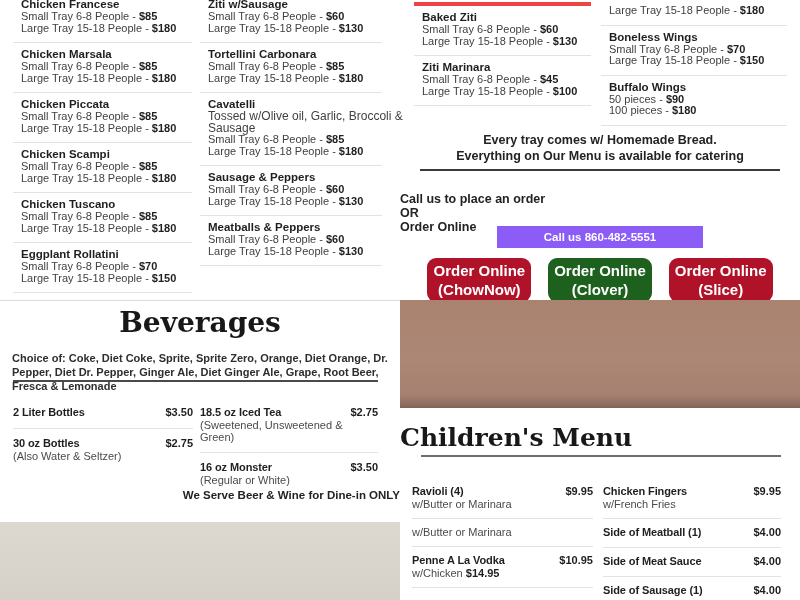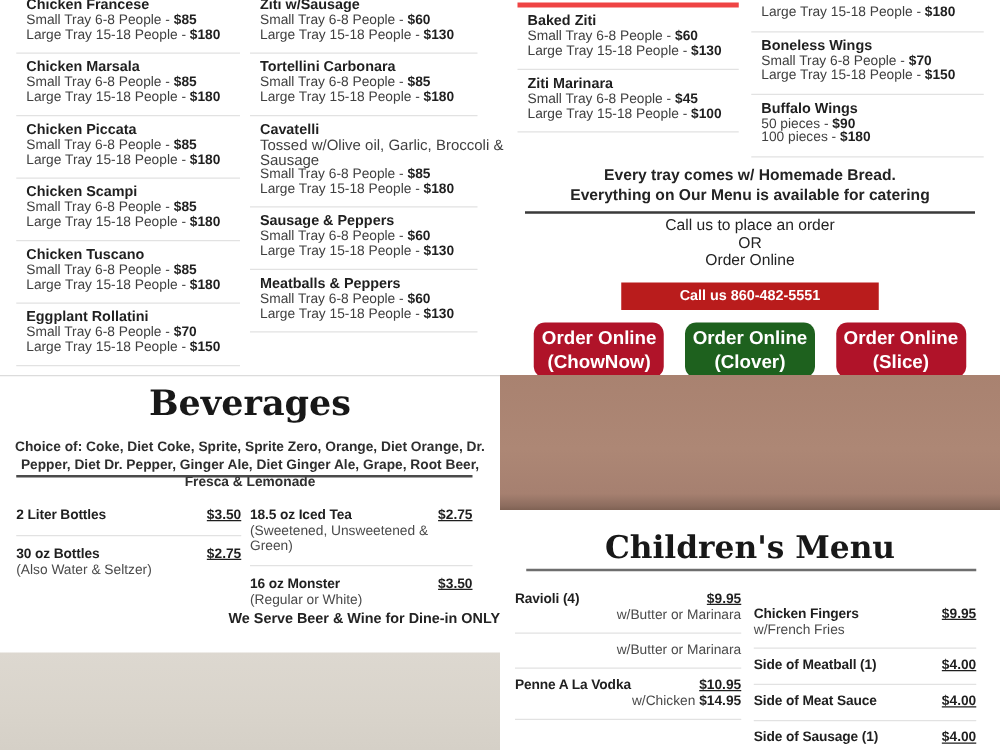--- a/index.html
+++ b/index.html
@@ -14,58 +14,58 @@
   .c-name{font-size:11.5px;font-weight:bold;color:#1f1f1f;line-height:13px;}
   .c-desc{font-size:12px;color:#3f3f3f;line-height:11.5px;white-space:nowrap;}
   .c-line{font-size:11px;color:#3f3f3f;line-height:11.5px;white-space:nowrap;}
   .c-line b{color:#1f1f1f;}
   #cut-line{position:absolute;left:0;top:300px;width:400px;height:1px;background:#dcdcdc;}
 
   
   #catering-note{position:absolute;left:400px;top:132px;width:400px;text-align:center;
                  font-size:12.5px;font-weight:bold;color:#232323;line-height:16px;}
   #note-hr{position:absolute;left:420px;top:169px;width:360px;height:2px;background:#3a3a3a;}
-  #cta-text{position:absolute;left:400px;top:173px;width:400px;text-align:center;
-            font-size:12.5px;font-weight:normal;color:#232323;line-height:14px;}
-  #call-btn{position:absolute;left:497px;top:226px;width:206px;height:22px;background:#b91c1c;
+  #cta-text{position:absolute;left:400px;top:192px;width:400px;
+            font-size:12.5px;font-weight:bold;color:#232323;line-height:14px;}
+  #call-btn{position:absolute;left:497px;top:226px;width:206px;height:22px;background:#8b5cf6;
             color:#fff;font-size:11.5px;font-weight:bold;text-align:center;line-height:22px;cursor:pointer;}
   #order-buttons{position:absolute;left:400px;top:258px;width:400px;display:flex;justify-content:center;gap:17px;}
   .order-btn{min-width:100px;height:44px;border:none;border-radius:9px;color:#fff;
              font-family:"Liberation Sans",sans-serif;font-size:15px;font-weight:bold;line-height:19px;
              text-align:center;padding:3px 6px;cursor:pointer;}
   .btn-red{background:#b01329;}
   .btn-green{background:#1e611e;}
 
   
   #bev-title{position:absolute;left:0;top:306px;width:400px;text-align:center;
              font-family:"DejaVu Serif",serif;font-weight:bold;font-size:28px;color:#181818;}
-  #bev-choice{position:absolute;left:12px;top:351px;width:376px;text-align:center;
+  #bev-choice{position:absolute;left:12px;top:351px;width:376px;text-align:left;
               font-size:11px;font-weight:bold;color:#2e2e2e;line-height:14px;}
   #bev-hr{position:absolute;left:13px;top:380px;width:365px;height:2px;background:#4a4a4a;}
   .s-item{padding:8px 0 9px 0;border-bottom:1px solid #e2e2e2;}
   .bev-col .s-item:last-child{border-bottom:none;}
   .s-row{display:flex;justify-content:space-between;white-space:nowrap;}
   .s-name{font-size:11px;font-weight:bold;color:#1f1f1f;line-height:13px;letter-spacing:-0.1px;}
-  .s-price{font-size:11px;font-weight:bold;color:#1f1f1f;line-height:13px;text-decoration:underline;}
+  .s-price{font-size:11px;font-weight:bold;color:#1f1f1f;line-height:13px;}
   .s-sub{font-size:11px;color:#4a4a4a;line-height:12px;}
   .s-sub b{color:#1f1f1f;}
   #bev-col-a{position:absolute;left:13px;top:398px;width:180px;}
   #bev-col-b{position:absolute;left:200px;top:398px;width:178px;}
   #bev-foot{position:absolute;left:0;top:489px;width:400px;text-align:right;
             font-size:11.5px;font-weight:bold;color:#232323;}
   #photo-bottom-left{position:absolute;left:0;top:522px;width:400px;height:78px;
      background:linear-gradient(180deg,#ddd8d0 0%,#d9d4cb 60%,#d5d0c7 100%);}
 
   
   #photo-top-right{position:absolute;left:400px;top:300px;width:400px;height:108px;
      background:linear-gradient(180deg,#a98270 0%,#ad8775 55%,#a68070 88%,#8c6c5e 97%,#7f6254 100%);}
-  #cm-title{position:absolute;left:400px;top:423px;width:400px;text-align:center;
+  #cm-title{position:absolute;left:400px;top:423px;width:400px;
             font-family:"DejaVu Serif",serif;font-weight:bold;font-size:25px;color:#181818;}
   #cm-hr{position:absolute;left:421px;top:455px;width:360px;height:2px;background:#6e6e6e;}
-  #cm-col-a{position:absolute;left:412px;top:466px;width:181px;text-align:right;}
+  #cm-col-a{position:absolute;left:412px;top:478px;width:181px;}
   #cm-col-b{position:absolute;left:603px;top:478px;width:178px;}
   .cm-col .s-item{padding:7px 0 8px 0;}
 </style>
 </head>
 <body>
 
 <div id="page">
 
   <div id="top-section">
     <div class="col col-noborderlast" style="left:13px;top:-7px;width:179px;">

